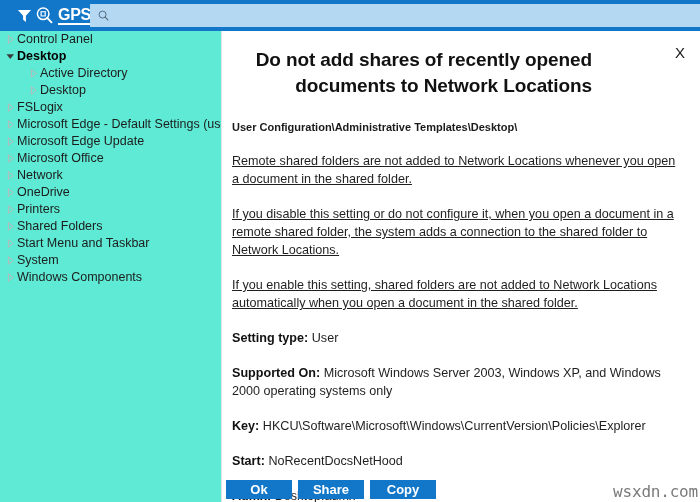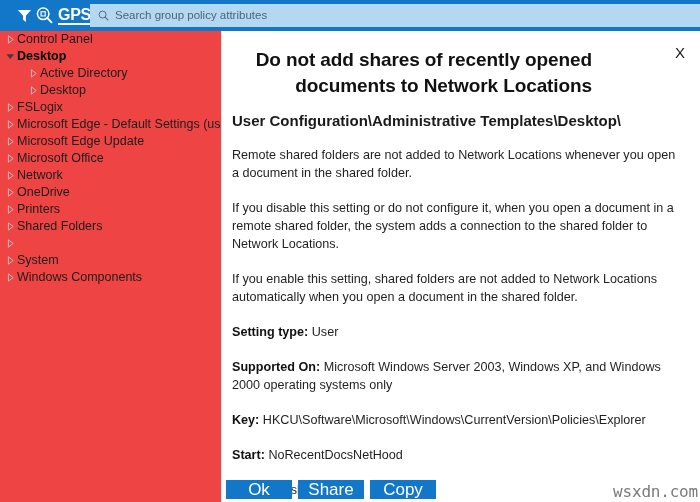--- a/index.html
+++ b/index.html
@@ -78,21 +78,21 @@
     line-height: 13px;
     white-space: nowrap;
   }
 
   
   .sidebar {
     position: absolute;
     left: 0; top: 31px;
     width: 221px;
     height: 471px;
-    background: #ef4444;
+    background: #5eead4;
     overflow: hidden;
   }
   .tree-item {
     display: flex;
     align-items: center;
     height: 17px;
     white-space: nowrap;
     overflow: hidden;
     padding-left: 4px;
   }
@@ -153,32 +153,33 @@
     font-size: 19px;
     font-weight: bold;
     color: #111111;
     line-height: 26px;
     margin: 0 0 0 0;
     max-width: 360px;
     letter-spacing: -0.1px;
     text-align: right;
   }
   .policy-path {
-    font-size: 15px;
+    font-size: 11px;
     font-weight: bold;
     color: #1a1a1a;
     line-height: 16px;
-    margin-top: 14px;
+    margin-top: 20px;
   }
   .para {
     font-size: 12.6px;
     color: #1f1f1f;
     line-height: 18px;
     margin-top: 17px;
     max-width: 463px;
+    text-decoration: underline;
   }
   .field {
     font-size: 12.6px;
     color: #1f1f1f;
     line-height: 18px;
     margin-top: 17px;
     max-width: 463px;
   }
   .field .flabel {
     font-weight: bold;
@@ -192,26 +193,27 @@
     bottom: 3px;
     display: flex;
     gap: 6px;
   }
   .btn {
     background: #1277c8;
     color: #ffffff;
     border: none;
     width: 66px;
     height: 19px;
-    font-size: 17px;
+    font-size: 13px;
     font-family: "Liberation Sans", sans-serif;
     line-height: 19px;
     padding: 0;
     cursor: pointer;
     text-align: center;
+    font-weight: bold;
   }
 
   .watermark {
     position: absolute;
     right: 2px;
     bottom: 1px;
     font-size: 16px;
     color: #7a7a7a;
     font-family: "DejaVu Sans Mono", monospace;
     letter-spacing: -0.2px;
@@ -240,21 +242,20 @@
       <span class="brand-text">GPS</span>
     </div>
 
     <div class="searchbox">
       <span>
         <svg class="search-glyph" viewBox="0 0 12 12" aria-hidden="true">
           <circle cx="5" cy="5" r="3.8" fill="none" stroke="#4c6577" stroke-width="1"></circle>
           <line x1="7.8" y1="7.8" x2="11" y2="11" stroke="#4c6577" stroke-width="1.1" stroke-linecap="round"></line>
         </svg>
       </span>
-      <span class="search-placeholder">Search group policy attributes</span>
     </div>
   </div>
 
   <div class="sidebar">
     <div id="tree-root">
         <div class="tree-item depth1">
           <span class="arrow">
             <svg width="9" height="9" viewBox="0 0 9 9">
               <polygon points="2.4,0.8 7.2,4.5 2.4,8.2" fill="none" stroke="#b9b9b9" stroke-width="1"></polygon>
             </svg>
@@ -348,20 +349,21 @@
             </svg>
           </span>
           <span class="tree-label">Shared Folders</span>
         </div>
         <div class="tree-item depth1">
           <span class="arrow">
             <svg width="9" height="9" viewBox="0 0 9 9">
               <polygon points="2.4,0.8 7.2,4.5 2.4,8.2" fill="none" stroke="#b9b9b9" stroke-width="1"></polygon>
             </svg>
           </span>
+          <span class="tree-label">Start Menu and Taskbar</span>
         </div>
         <div class="tree-item depth1">
           <span class="arrow">
             <svg width="9" height="9" viewBox="0 0 9 9">
               <polygon points="2.4,0.8 7.2,4.5 2.4,8.2" fill="none" stroke="#b9b9b9" stroke-width="1"></polygon>
             </svg>
           </span>
           <span class="tree-label">System</span>
         </div>
         <div class="tree-item depth1">

